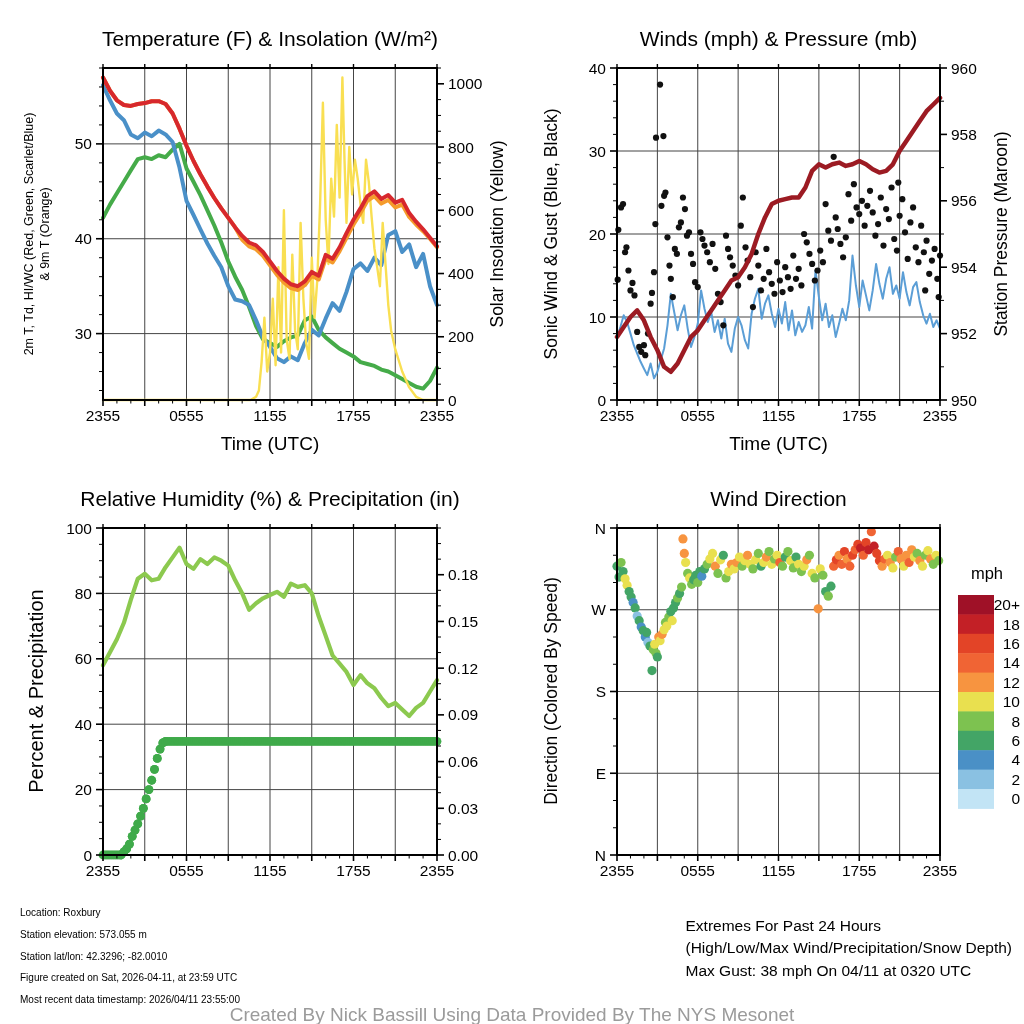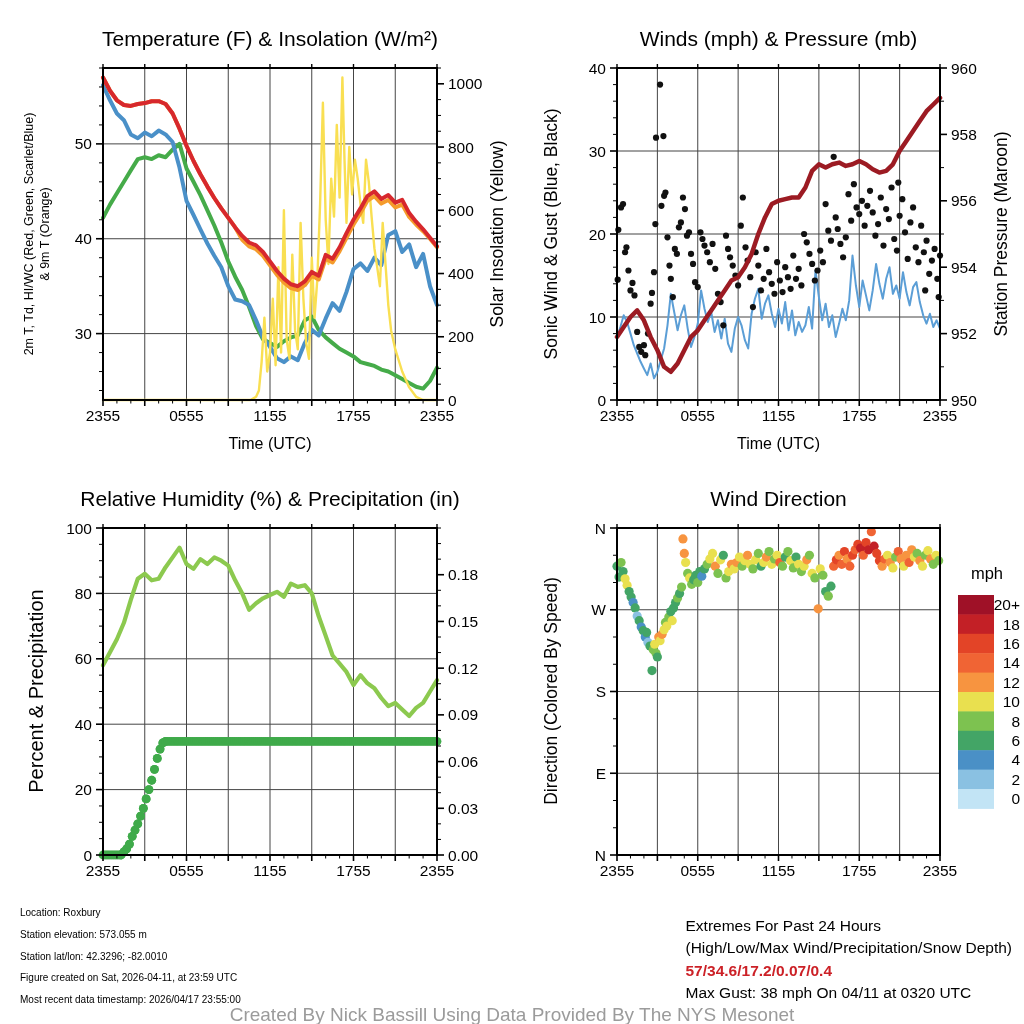--- a/index.html
+++ b/index.html
@@ -6,21 +6,21 @@
   .page{position:relative;width:1024px;height:1024px;background:#ffffff;overflow:hidden;
         font-family:"Liberation Sans","DejaVu Sans",sans-serif;color:#000;}
   #charts{position:absolute;left:0;top:0;}
   .title{position:absolute;height:26px;display:flex;align-items:center;justify-content:center;
          font-size:21px;white-space:nowrap;}
   .t-tl{left:63px;top:26px;width:414px;}
   .t-tr{left:571px;top:26px;width:415px;}
   .t-bl{left:50px;top:486px;width:440px;}
   .t-br{left:571px;top:486px;width:415px;}
   .xlab{position:absolute;height:22px;display:flex;align-items:center;justify-content:center;
-        font-size:16px;white-space:nowrap;}
+        font-size:19px;white-space:nowrap;}
   .x-tl{left:103px;top:433px;width:334px;}
   .x-tr{left:617px;top:433px;width:323px;}
   .ylab{position:absolute;width:0;height:0;}
   .ylab>span{position:absolute;display:block;transform:translate(-50%,-50%) rotate(-90deg);
              white-space:nowrap;font-size:17.5px;text-align:center;}
   .yl-tl{left:37px;top:234px;}
   .yl-tl>span{font-size:12.5px;line-height:15.5px;}
   .yr-tl{left:497px;top:234px;}
   .yl-tr{left:551px;top:234px;}
   .yr-tr{left:1001px;top:234px;}
@@ -931,24 +931,23 @@
       <span>Direction (Colored By Speed)</span>
     </div>
 
   <div class="cbar-title">mph</div>
 
   <div class="f-left">
     <div>Location: Roxbury</div>
     <div>Station elevation: 573.055 m</div>
     <div>Station lat/lon: 42.3296; -82.0010</div>
     <div>Figure created on Sat, 2026-04-11, at 23:59 UTC</div>
-    <div>Most recent data timestamp: 2026/04/17 23:55:00</div>
+    <div>Most recent data timestamp: 2026/04/11 23:55:00</div>
   </div>
 
   <div class="f-right">
     <div>Extremes For Past 24 Hours</div>
     <div>(High/Low/Max Wind/Precipitation/Snow Depth)</div>
-    <div class="red-values">57/34.6/17.2/0.07/0.4</div>
     <div>Max Gust: 38 mph On 04/11 at 0320 UTC</div>
   </div>
 
   <div class="credit">Created By Nick Bassill Using Data Provided By The NYS Mesonet</div>
 </div>
 
 </body></html>

